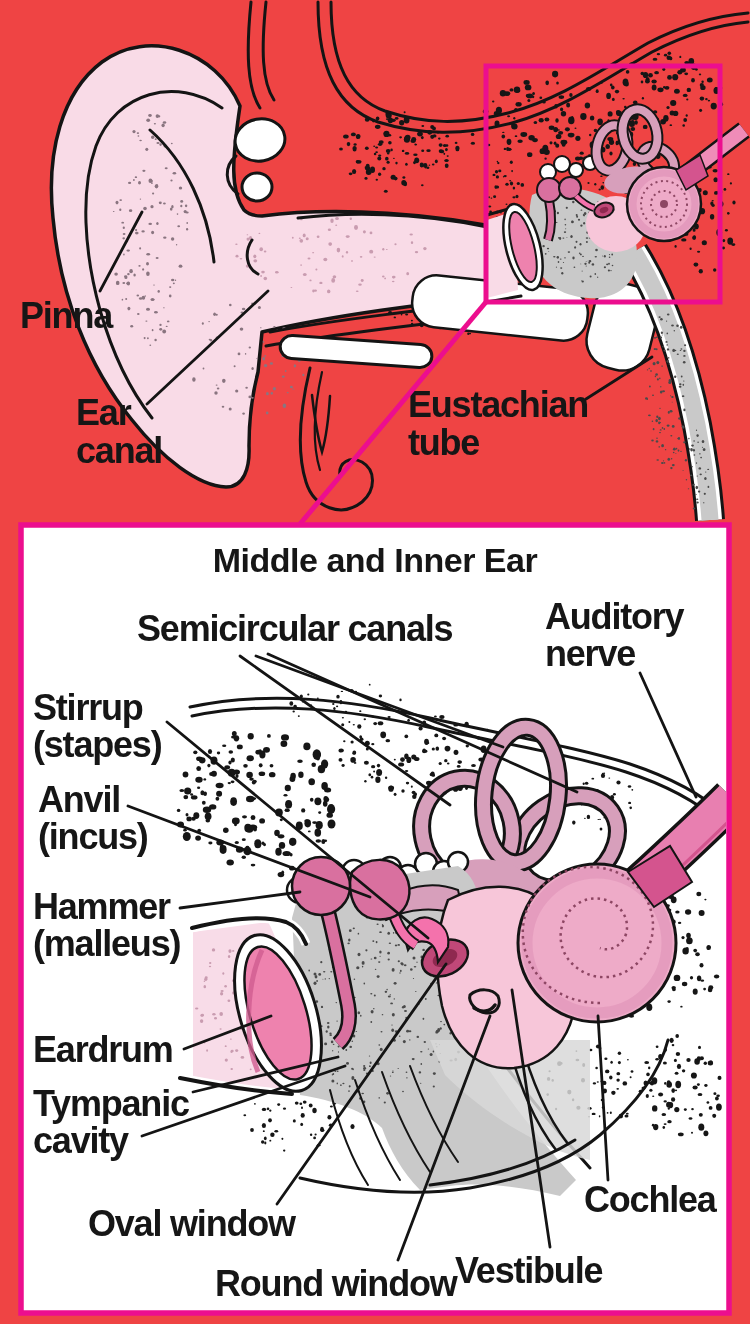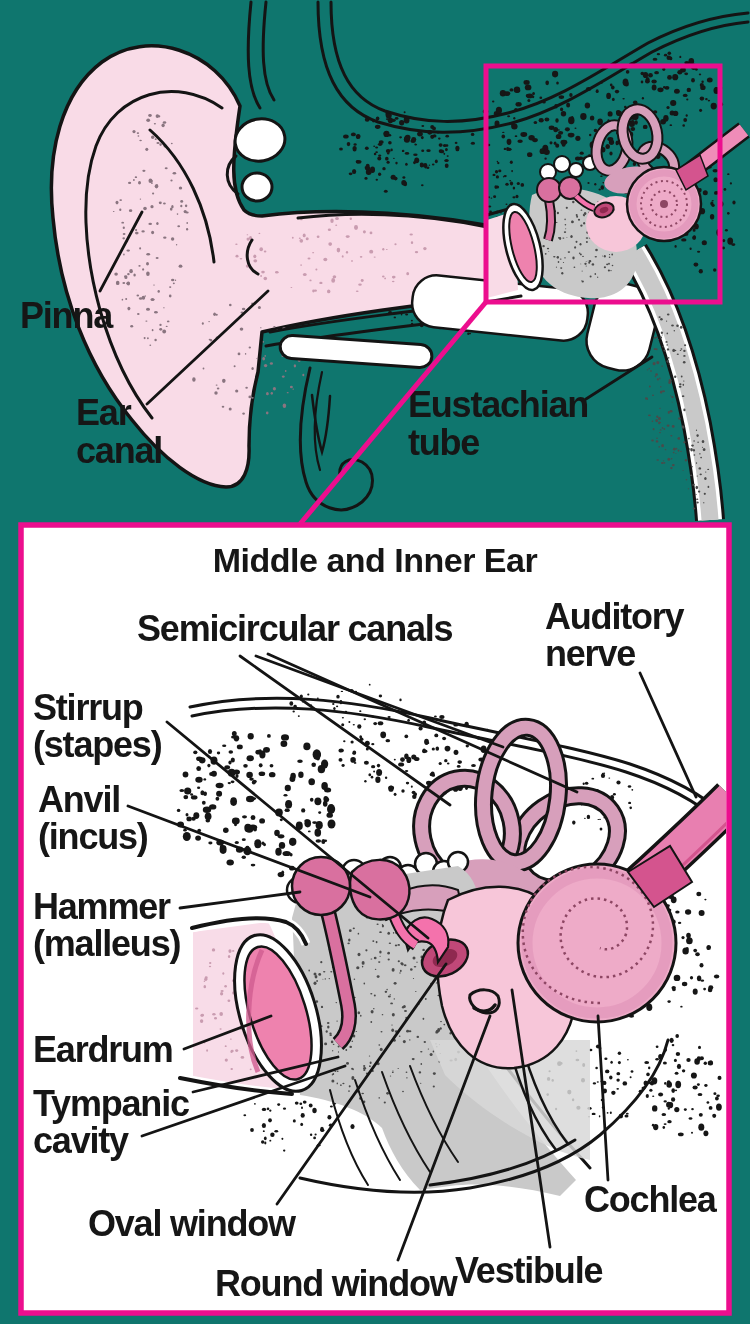--- a/index.html
+++ b/index.html
@@ -1,16 +1,16 @@
 <!DOCTYPE html>
 <html><head>
 <meta charset="utf-8">
 <style>
   html,body{margin:0;padding:0;background:#ffffff;}
-  .stage{width:750px;height:1324px;position:relative;background:#0f766e;overflow:hidden;}
+  .stage{width:750px;height:1324px;position:relative;background:#ef4444;overflow:hidden;}
   svg{display:block;}
   .lbl{font:700 36px "Liberation Sans", sans-serif;letter-spacing:-1.2px;fill:#161616;}
   .ttl{font:700 34px "Liberation Sans", sans-serif;letter-spacing:-0.5px;fill:#161616;}
   .ink{stroke:#141414;fill:none;stroke-linecap:round;}
   .leader{stroke:#141414;stroke-width:2.8;fill:none;stroke-linecap:round;}
 </style>
 </head>
 <body>
 
 <div class="stage">

